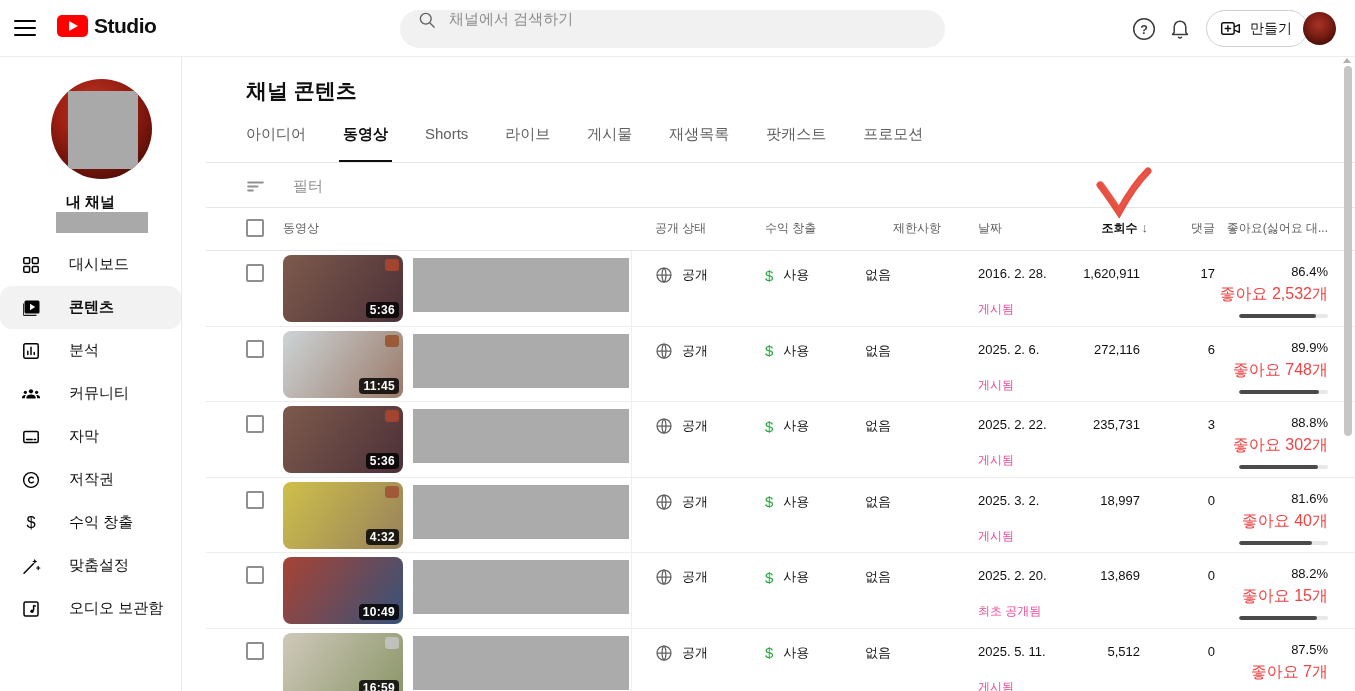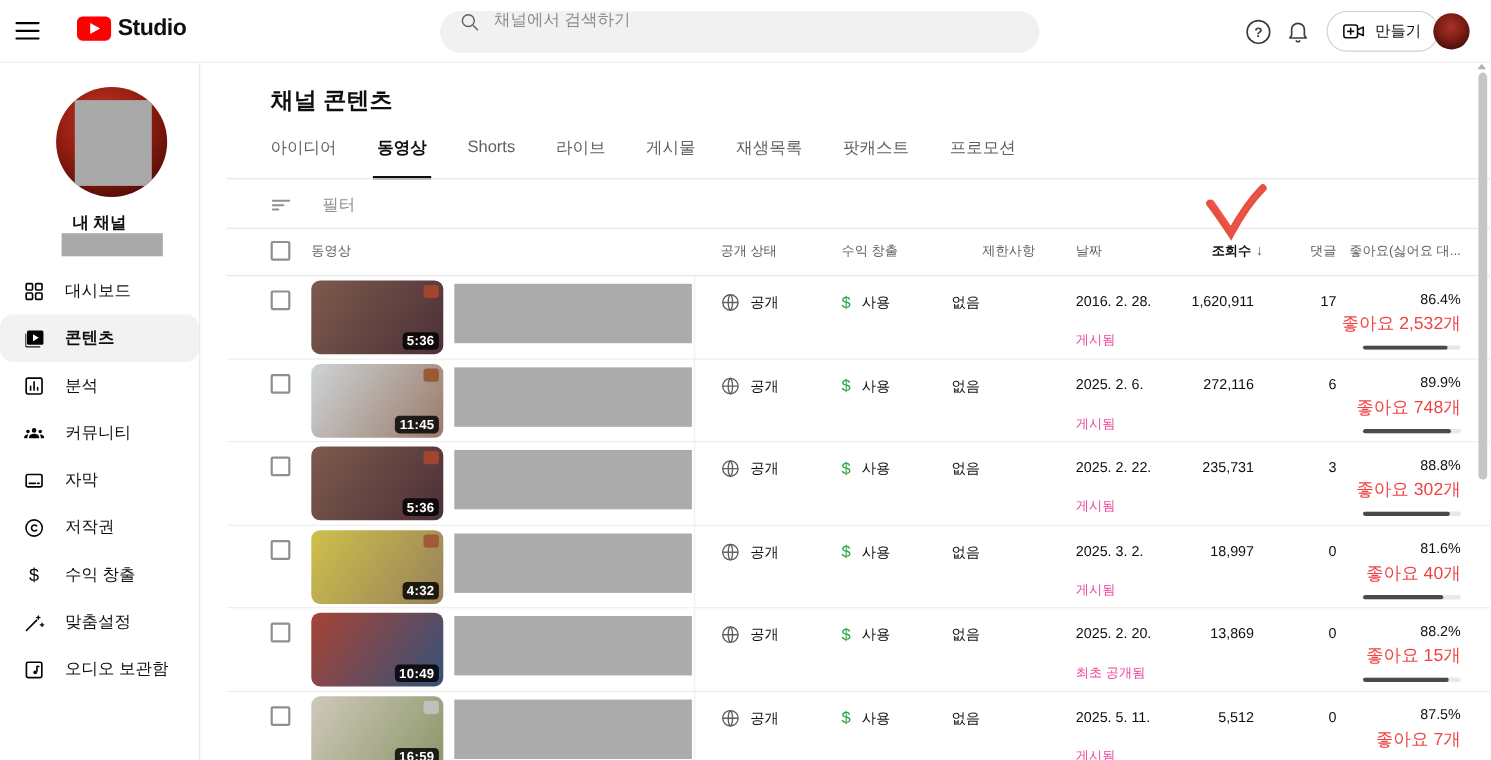--- a/index.html
+++ b/index.html
@@ -3,21 +3,21 @@
 <meta charset="utf-8">
 <style>
   * { margin:0; padding:0; box-sizing:border-box; }
   body { background:#fff; font-family:"Liberation Sans","DejaVu Sans",sans-serif; }
   .page { position:relative; width:1355px; height:691px; background:#fff; overflow:hidden; color:#0f0f0f; }
 
   
   .topbar { position:absolute; top:0; left:0; right:0; height:57px; background:#fff; border-bottom:1px solid #ededed; z-index:20; }
   .hamburger { position:absolute; left:14px; top:20px; width:22px; height:16px; display:flex; flex-direction:column; justify-content:space-between; cursor:pointer; }
   .hamburger div { height:2px; background:#030303; border-radius:1px; }
-  .brand { position:absolute; left:70px; top:14px; display:flex; align-items:center; cursor:pointer; }
+  .brand { position:absolute; left:57px; top:14px; display:flex; align-items:center; cursor:pointer; }
   .yt-box { width:31px; height:22px; background:#f00; border-radius:5px; display:flex; align-items:center; justify-content:center; }
   .yt-tri { width:0; height:0; border-left:9px solid #fff; border-top:5.5px solid transparent; border-bottom:5.5px solid transparent; margin-left:2px; }
   .brand-name { font-size:21px; font-weight:700; letter-spacing:-0.5px; margin-left:6px; color:#0f0f0f; }
   .searchbar { position:absolute; left:400px; top:10px; width:545px; height:38px; background:#f1f1f1; border-radius:19px; display:flex; align-items:flex-start; padding-left:17px; }
   .searchbar input { flex:1; border:none; outline:none; background:transparent; font-size:15px; margin-left:12px; font-family:inherit; color:#0f0f0f; }
   .searchbar input::placeholder { color:#8c8c8c; }
   .icon-btn { position:absolute; top:16px; width:26px; height:26px; display:flex; align-items:center; justify-content:center; cursor:pointer; }
   .create-btn { position:absolute; left:1206px; top:10px; height:37px; padding:0 15px 0 12px; border:1px solid #d0d0d0; border-radius:19px; background:#fff; display:flex; align-items:center; gap:8px; cursor:pointer; }
   .create-btn span { font-size:14px; font-weight:500; color:#0f0f0f; }
   .avatar-top { position:absolute; left:1303px; top:12px; width:33px; height:33px; border-radius:50%; background:radial-gradient(circle at 48% 38%, #a93226 0%, #7b1d14 45%, #3c0b07 85%, #1a0302 100%); cursor:pointer; }
@@ -25,21 +25,21 @@
   
   .sidebar { position:absolute; top:57px; left:0; width:182px; bottom:0; background:#fff; border-right:1px solid #e8e8e8; }
   .ch-avatar { position:absolute; left:51px; top:22px; width:101px; height:100px; border-radius:50%; overflow:hidden; background:radial-gradient(circle at 42% 32%, #c23b2a 0%, #9b1f12 40%, #5d0f08 75%, #160302 100%); cursor:pointer; }
   .ch-avatar .redact { position:absolute; left:17px; top:12px; width:70px; height:78px; background:#a9a9a9; }
   .ch-label { position:absolute; left:0; top:136px; width:100%; text-align:center; font-size:15px; font-weight:700; color:#0f0f0f; }
   .ch-redact { position:absolute; left:56px; top:155px; width:92px; height:21px; background:#a9a9a9; }
   .side-menu { position:absolute; left:0; top:186px; width:100%; }
   .side-item { display:flex; align-items:center; height:43px; padding-left:21px; cursor:pointer; }
   .side-item.selected { background:#f2f2f2; border-radius:12px; }
   .side-item .s-icon { width:20px; height:20px; display:flex; align-items:center; justify-content:center; }
-  .side-item .s-label { margin-left:18px; font-size:15px; color:#0f0f0f; }
+  .side-item .s-label { margin-left:28px; font-size:15px; color:#0f0f0f; }
   .side-item.selected .s-label { font-weight:700; }
 
   
   .main { position:absolute; left:206px; top:57px; right:0; bottom:0; background:#fff; }
   .page-title { position:absolute; left:40px; top:20px; font-size:21px; font-weight:700; color:#0f0f0f; }
   .tabs { position:absolute; left:40px; top:68px; display:flex; gap:37px; height:38px; }
   .tab { font-size:15px; color:#606060; padding-bottom:14px; position:relative; cursor:pointer; white-space:nowrap; }
   .tab.active { color:#0f0f0f; font-weight:700; }
   .tab.active::after { content:""; position:absolute; left:-4px; right:-4px; bottom:0; height:3px; background:#0f0f0f; }
   .tabs-border { position:absolute; left:0; right:0; top:105px; height:1px; background:#e5e5e5; }

